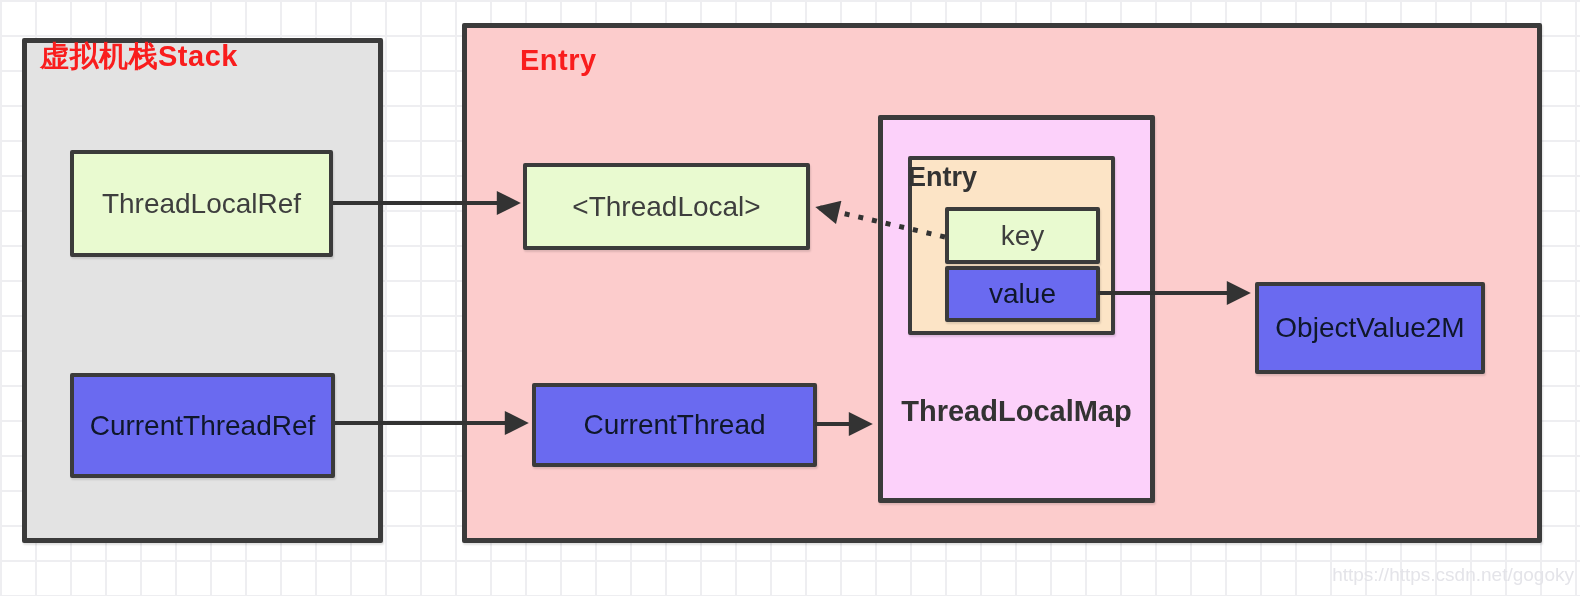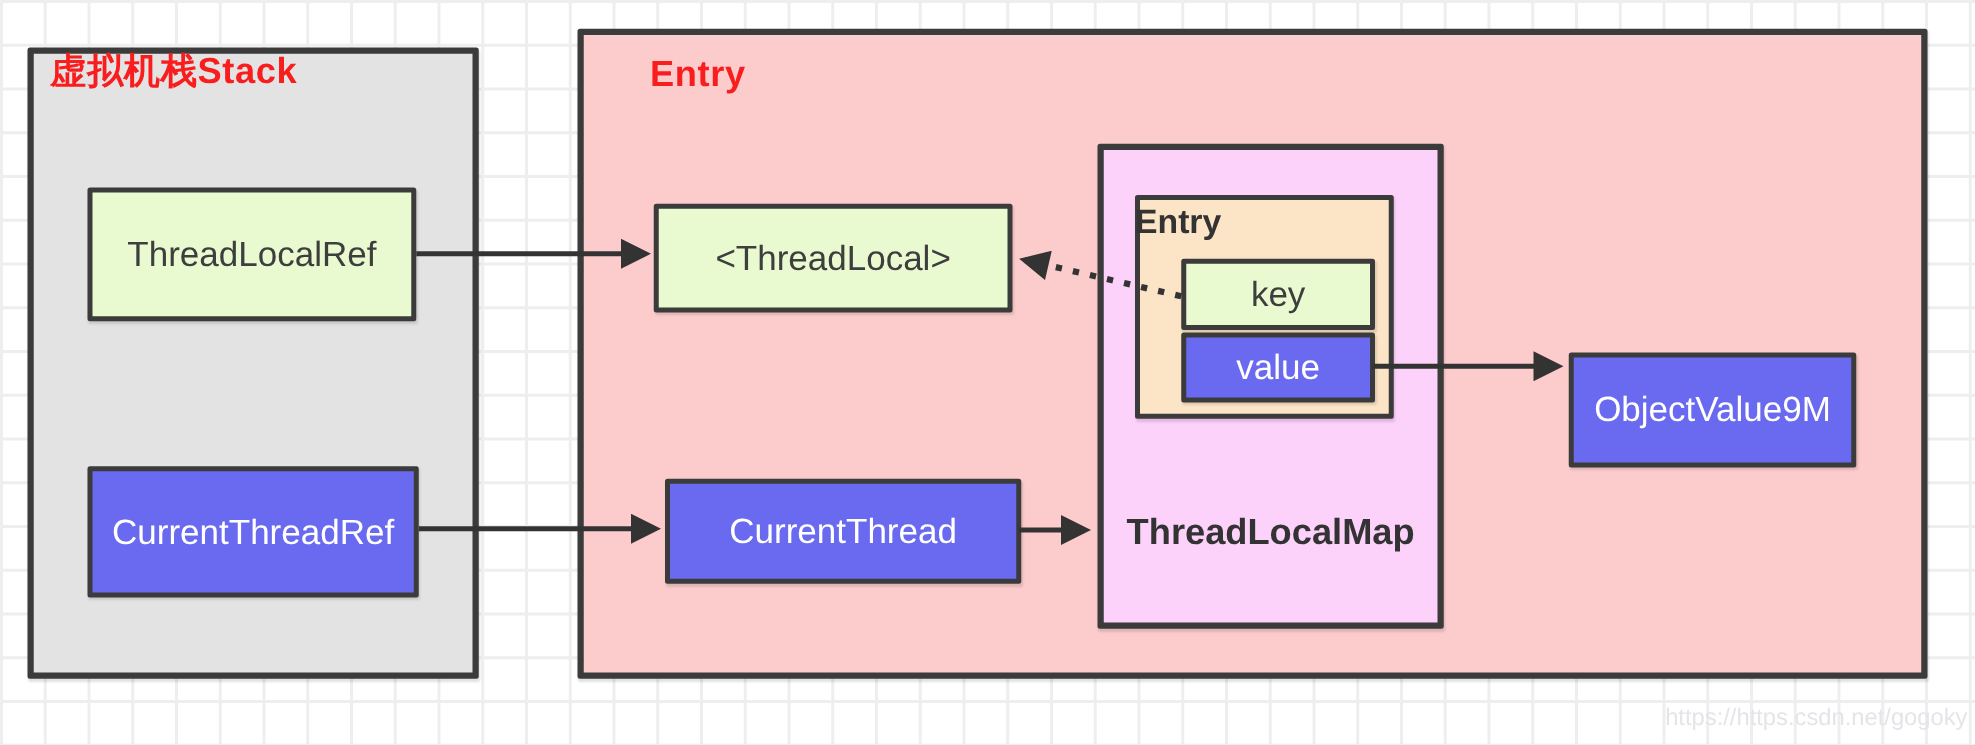--- a/index.html
+++ b/index.html
@@ -26,27 +26,27 @@
     white-space:nowrap;letter-spacing:0.5px;
   }
   .node{
     position:absolute;box-sizing:border-box;
     border:4px solid var(--border);border-radius:2px;
     display:flex;flex-direction:row;align-items:center;justify-content:center;
     font-size:28px;line-height:1.18;color:var(--box_text);text-align:center;
     box-shadow:1px 2px 2px rgba(0,0,0,0.12);
   }
   .green{background:var(--green_fill);}
-  .blue{background:var(--blue_fill);color:#ffffff;}
+  .blue{background:var(--blue_fill);color:#0f172a;}
   .entry-title{
     position:absolute;left:908px;top:162px;width:207px;text-align:left;
     font-weight:bold;font-size:27px;color:#333;
   }
   .map-label{
-    position:absolute;left:881px;top:410px;width:271px;text-align:center;
+    position:absolute;left:881px;top:395px;width:271px;text-align:center;
     font-weight:bold;font-size:29px;color:#333;white-space:nowrap;
   }
   .arrows{position:absolute;left:0;top:0;width:1580px;height:596px;pointer-events:none;}
   .watermark{
     position:absolute;right:6px;bottom:10px;font-size:19px;color:#e4e4e9;
     white-space:nowrap;
   }
 </style>
 </head>
 <body>
@@ -86,21 +86,21 @@
   </div>
 
   <div class="node blue" style="left:945px;top:266px;width:155px;height:56px;">
     <div>value</div>
   </div>
 
   <div class="map-label">ThreadLocalMap</div>
 
   <div class="node blue" style="left:1255px;top:250px;width:230px;height:92px;margin-top:32px;">
     <div>ObjectValue</div>
-    <div>9M</div>
+    <div>2M</div>
   </div>
 
   <svg class="arrows">
     <defs>
       <marker id="arrow" viewBox="0 0 10 10" refX="8" refY="5" markerUnits="userSpaceOnUse" markerWidth="28" markerHeight="24" orient="auto-start-reverse">
         <path d="M0,0 L10,5 L0,10 z" fill="#333333"></path>
       </marker>
     </defs>
     <line x1="333" y1="203" x2="516" y2="203" stroke="#333333" stroke-width="4" marker-end="url(#arrow)"></line>
     <line x1="335" y1="423" x2="524" y2="423" stroke="#333333" stroke-width="4" marker-end="url(#arrow)"></line>

